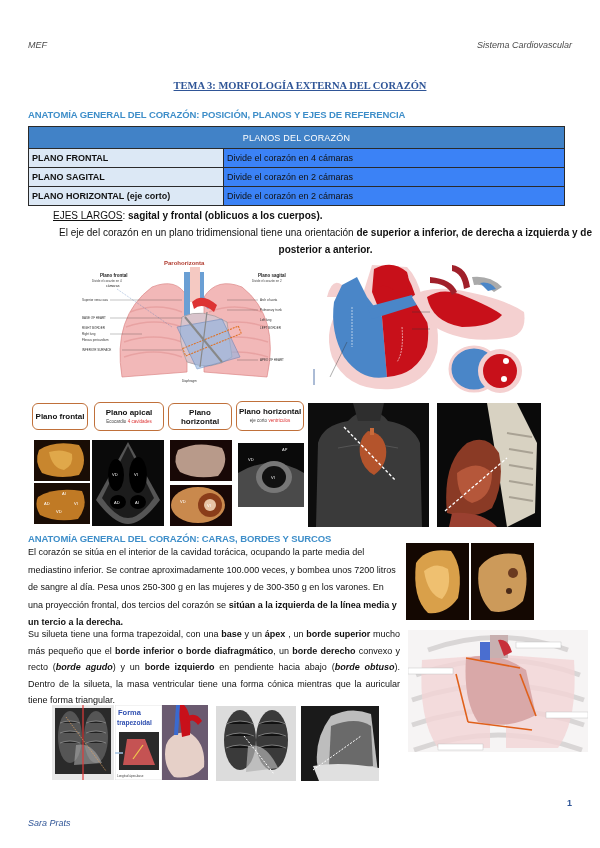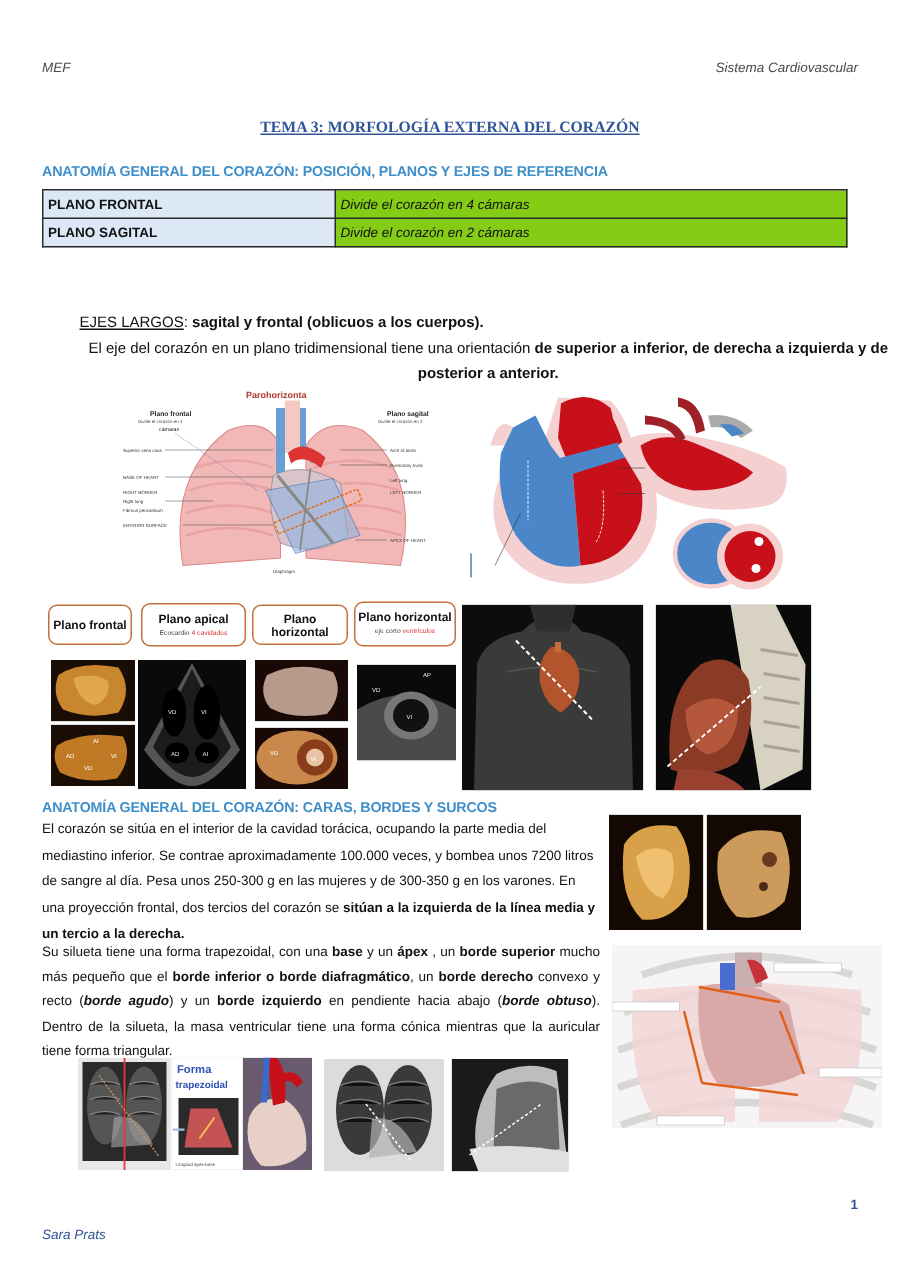--- a/index.html
+++ b/index.html
@@ -12,21 +12,21 @@
 
   .title { position: absolute; top: 80px; left: 0; width: 600px; text-align: center;
            font-size: 10.5px; font-weight: bold; color: #2f5597; text-decoration: underline; font-family: Liberation Serif, serif; }
 
   .section-h { position: absolute; left: 28px; font-size: 9.5px; font-weight: bold; color: #3e8ec9; letter-spacing: -0.1px; }
 
   table.planes { position: absolute; left: 28px; top: 126px; width: 537px; border-collapse: collapse; font-size: 9px; }
   table.planes td, table.planes th { border: 1px solid #2a2a2a; height: 19px; padding: 0 3px; vertical-align: middle; }
   table.planes th { background: #4182c7; color: #fff; font-weight: normal; height: 22px; text-align: center; letter-spacing: 0.2px; }
   table.planes td.k { background: #dce8f5; font-weight: bold; width: 195px; }
-  table.planes td.v { background: #84cc16; font-style: italic; }
+  table.planes td.v { background: #3b82f6; }
 
   .para { position: absolute; left: 11px; font-size: 10px; line-height: 17px; color: #111; margin-left: 42px; }
   .para b { font-weight: bold; }
   .ejes-lbl { text-decoration: underline; }
 
   .fig { position: absolute; overflow: hidden; }
   .fig svg { display: block; width: 100%; height: 100%; }
 
   .plane-btn { position: absolute; border: 1.5px solid #c0703a; border-radius: 6px; background: #fff;
                font-size: 8px; font-weight: bold; text-align: center; display: flex; flex-direction: column;
@@ -45,26 +45,33 @@
 
 <div class="hdr hdr-left">MEF</div>
 <div class="hdr hdr-right">Sistema Cardiovascular</div>
 
 <div class="title">TEMA 3: MORFOLOGÍA EXTERNA DEL CORAZÓN</div>
 
 <div class="section-h" style="top:109px;">ANATOMÍA GENERAL DEL CORAZÓN: POSICIÓN, PLANOS Y EJES DE REFERENCIA</div>
 
 <table class="planes">
   <tbody>
+      <tr>
+    <th colspan="2">PLANOS DEL CORAZÓN</th>
+  </tr>
   <tr>
     <td class="k">PLANO FRONTAL</td>
     <td class="v">Divide el corazón en 4 cámaras</td>
   </tr>
   <tr>
     <td class="k">PLANO SAGITAL</td>
+    <td class="v">Divide el corazón en 2 cámaras</td>
+  </tr>
+  <tr>
+    <td class="k">PLANO HORIZONTAL (eje corto)</td>
     <td class="v">Divide el corazón en 2 cámaras</td>
   </tr>
 </tbody>
   </table>
 
 <div class="para" style="top:207px; font-weight:bold;">
   <span class="ejes-lbl" style="font-weight:normal;">EJES LARGOS</span><span style="font-weight:normal;">:</span><span> sagital y frontal (oblicuos a los cuerpos).</span>
 </div>
 <div class="para" style="top:224px; width:545px;text-align:center;">
   <span>El eje del corazón en un plano tridimensional tiene una orientación </span><b>de superior a inferior, de derecha a izquierda y de posterior a anterior.</b>

